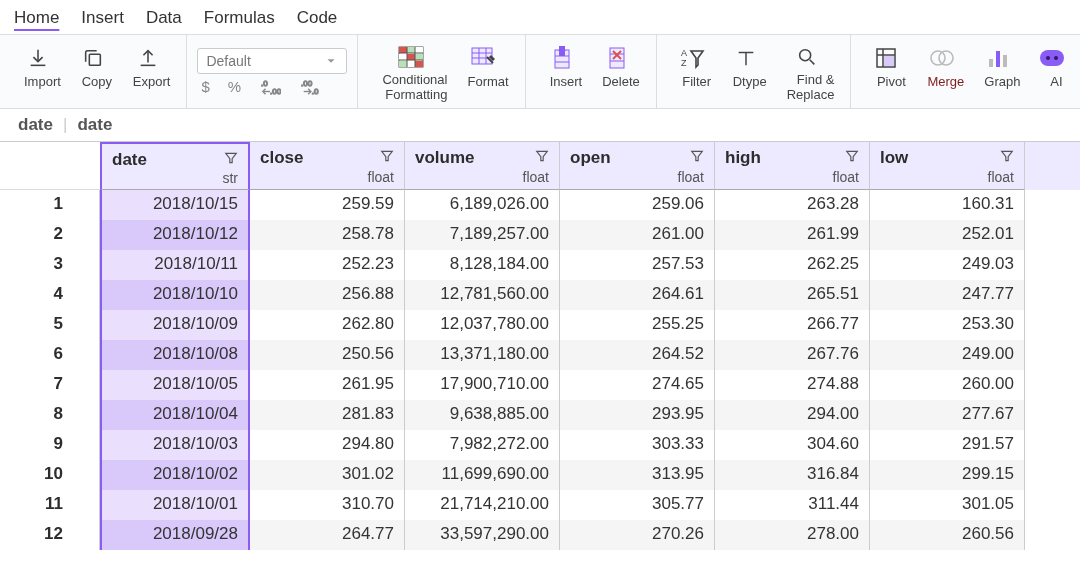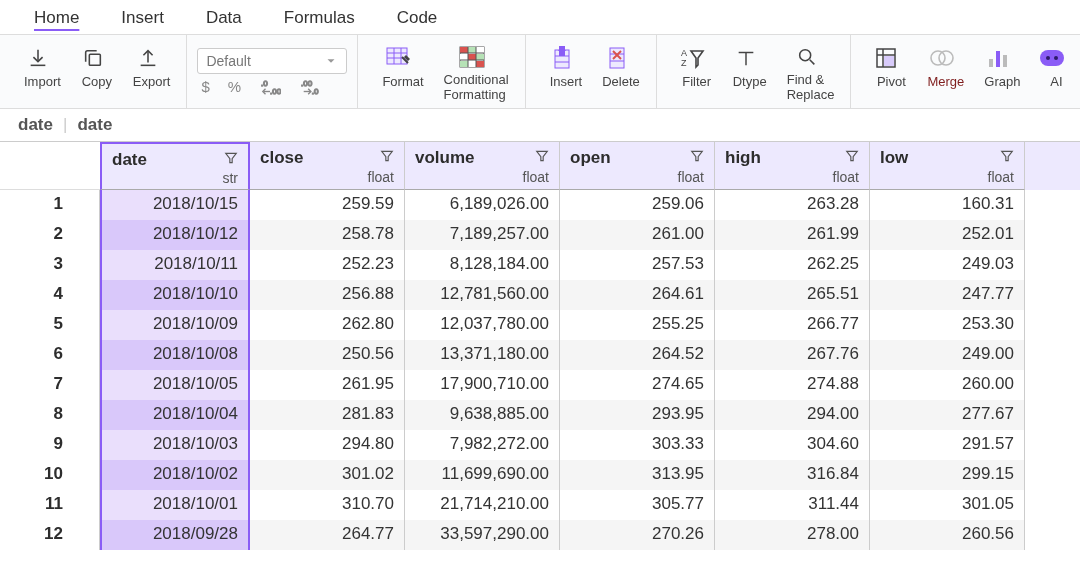--- a/index.html
+++ b/index.html
@@ -19,21 +19,20 @@
     padding: 6px 12px 0 12px;
     font-size: 17px;
     color: #222;
     border-bottom: 1px solid #ddd;
     background: #fff;
   }
   .menu-tab {
     padding: 2px 2px 6px 2px;
     cursor: pointer;
     color: #333;
-    margin-left: 20px;
   }
   .menu-tab.active {
     text-decoration: underline;
     text-decoration-color: #8a5cf6;
     text-underline-offset: 6px;
     text-decoration-thickness: 2px;
     font-weight: 500;
   }
   
   .ribbon {
@@ -62,21 +61,21 @@
   .ribbon-btn .ico {
     height: 30px;
     display: flex;
     align-items: center;
     justify-content: center;
   }
   .ribbon-btn .lbl {
     font-size: 13px;
     color: #444;
     line-height: 1.1;
-    text-align: left;
+    text-align: right;
     padding-left: 8px;
   }
   .ribbon-btn.disabled .lbl, .ribbon-btn.disabled .ico { color: #7f1d1d; }
   .fmt-group {
     display: flex;
     flex-direction: column;
     justify-content: center;
     gap: 4px;
     padding: 4px 10px;
     border-right: 1px solid #ddd;
@@ -265,34 +264,20 @@
             <text x="2" y="9" font-size="9" fill="#888">.00</text>
             <path d="M5 15h7"></path>
             <path d="M10 12l3 3-3 3"></path>
             <text x="14" y="18" font-size="9" fill="#888">.0</text>
           </svg>
       </span>
     </div>
   </div>
 
   <div class="ribbon-group">
-    <div class="ribbon-btn">
-      <span class="ico">
-        <svg width="26" height="22" viewBox="0 0 26 22">
-            <rect x="1" y="1" width="20" height="16" fill="#ede9fe" stroke="#8a5cf6"></rect>
-            <line x1="1" y1="6" x2="21" y2="6" stroke="#8a5cf6"></line>
-            <line x1="1" y1="11" x2="21" y2="11" stroke="#8a5cf6"></line>
-            <line x1="8" y1="1" x2="8" y2="17" stroke="#8a5cf6"></line>
-            <line x1="15" y1="1" x2="15" y2="17" stroke="#8a5cf6"></line>
-            <path d="M16 10 l6 6" stroke="#444" stroke-width="2"></path>
-            <path d="M20 8 l4 4 -2 2 -4-4 z" fill="#444"></path>
-          </svg>
-      </span>
-      <span class="lbl">Format</span>
-    </div>
     <div class="ribbon-btn">
       <span class="ico">
         <svg width="26" height="22" viewBox="0 0 26 22">
             <rect x="1" y="1" width="24" height="20" fill="none" stroke="#555"></rect>
             <rect x="1" y="1" width="8" height="6" fill="#d9534f"></rect>
             <rect x="9" y="1" width="8" height="6" fill="#b6e2b6"></rect>
             <rect x="17" y="1" width="8" height="6" fill="#fff"></rect>
             <rect x="1" y="8" width="8" height="6" fill="#fff"></rect>
             <rect x="9" y="8" width="8" height="6" fill="#d9534f"></rect>
             <rect x="17" y="8" width="8" height="6" fill="#b6e2b6"></rect>
@@ -301,20 +286,34 @@
             <rect x="17" y="15" width="8" height="6" fill="#d9534f"></rect>
             <line x1="1" y1="7" x2="25" y2="7" stroke="#555"></line>
             <line x1="1" y1="14" x2="25" y2="14" stroke="#555"></line>
             <line x1="9" y1="1" x2="9" y2="21" stroke="#555"></line>
             <line x1="17" y1="1" x2="17" y2="21" stroke="#555"></line>
           </svg>
       </span>
       <span class="lbl" style="white-space:pre-line">Conditional
 Formatting</span>
     </div>
+    <div class="ribbon-btn">
+      <span class="ico">
+        <svg width="26" height="22" viewBox="0 0 26 22">
+            <rect x="1" y="1" width="20" height="16" fill="#ede9fe" stroke="#8a5cf6"></rect>
+            <line x1="1" y1="6" x2="21" y2="6" stroke="#8a5cf6"></line>
+            <line x1="1" y1="11" x2="21" y2="11" stroke="#8a5cf6"></line>
+            <line x1="8" y1="1" x2="8" y2="17" stroke="#8a5cf6"></line>
+            <line x1="15" y1="1" x2="15" y2="17" stroke="#8a5cf6"></line>
+            <path d="M16 10 l6 6" stroke="#444" stroke-width="2"></path>
+            <path d="M20 8 l4 4 -2 2 -4-4 z" fill="#444"></path>
+          </svg>
+      </span>
+      <span class="lbl">Format</span>
+    </div>
   </div>
 
   <div class="ribbon-group">
     <div class="ribbon-btn">
       <span class="ico">
         <svg width="26" height="24" viewBox="0 0 26 24">
             <rect x="6" y="4" width="14" height="18" fill="#ede9fe" stroke="#8a5cf6"></rect>
             <rect x="10" y="0" width="6" height="10" fill="#8a5cf6"></rect>
             <path d="M13 0v-0"></path>
             <path d="M9 5l4-5 4 5" fill="#8a5cf6"></path>

